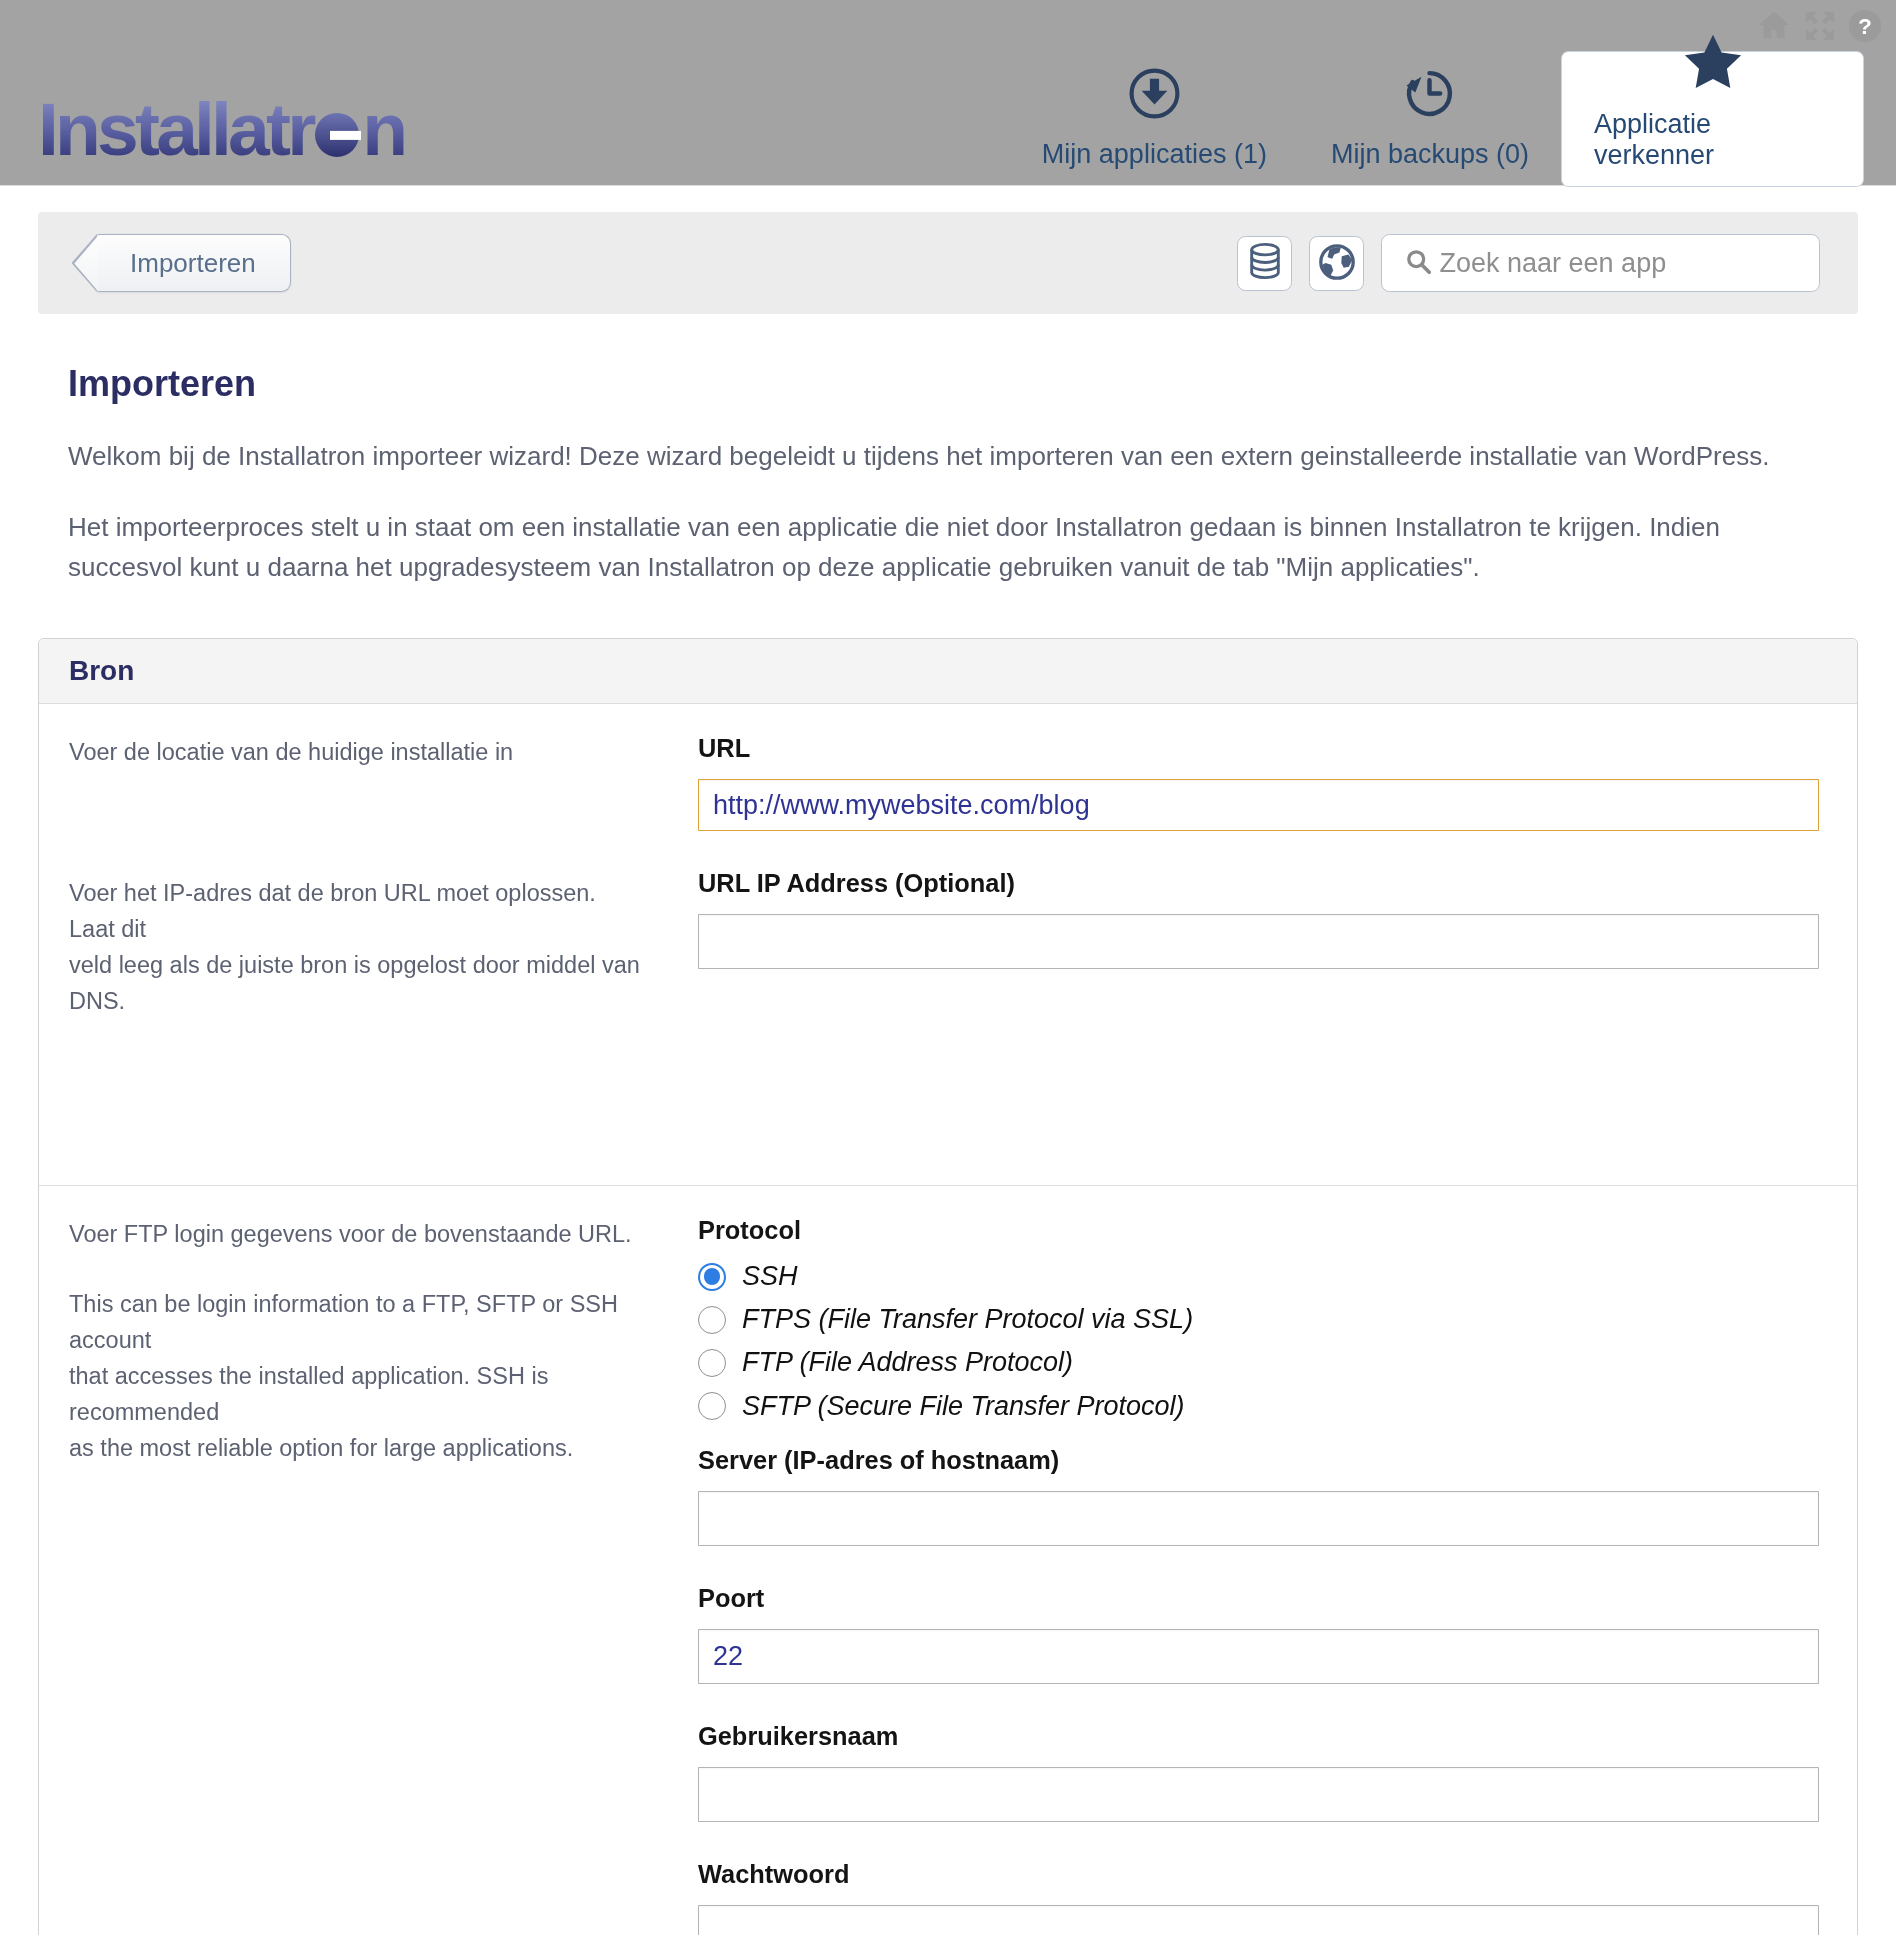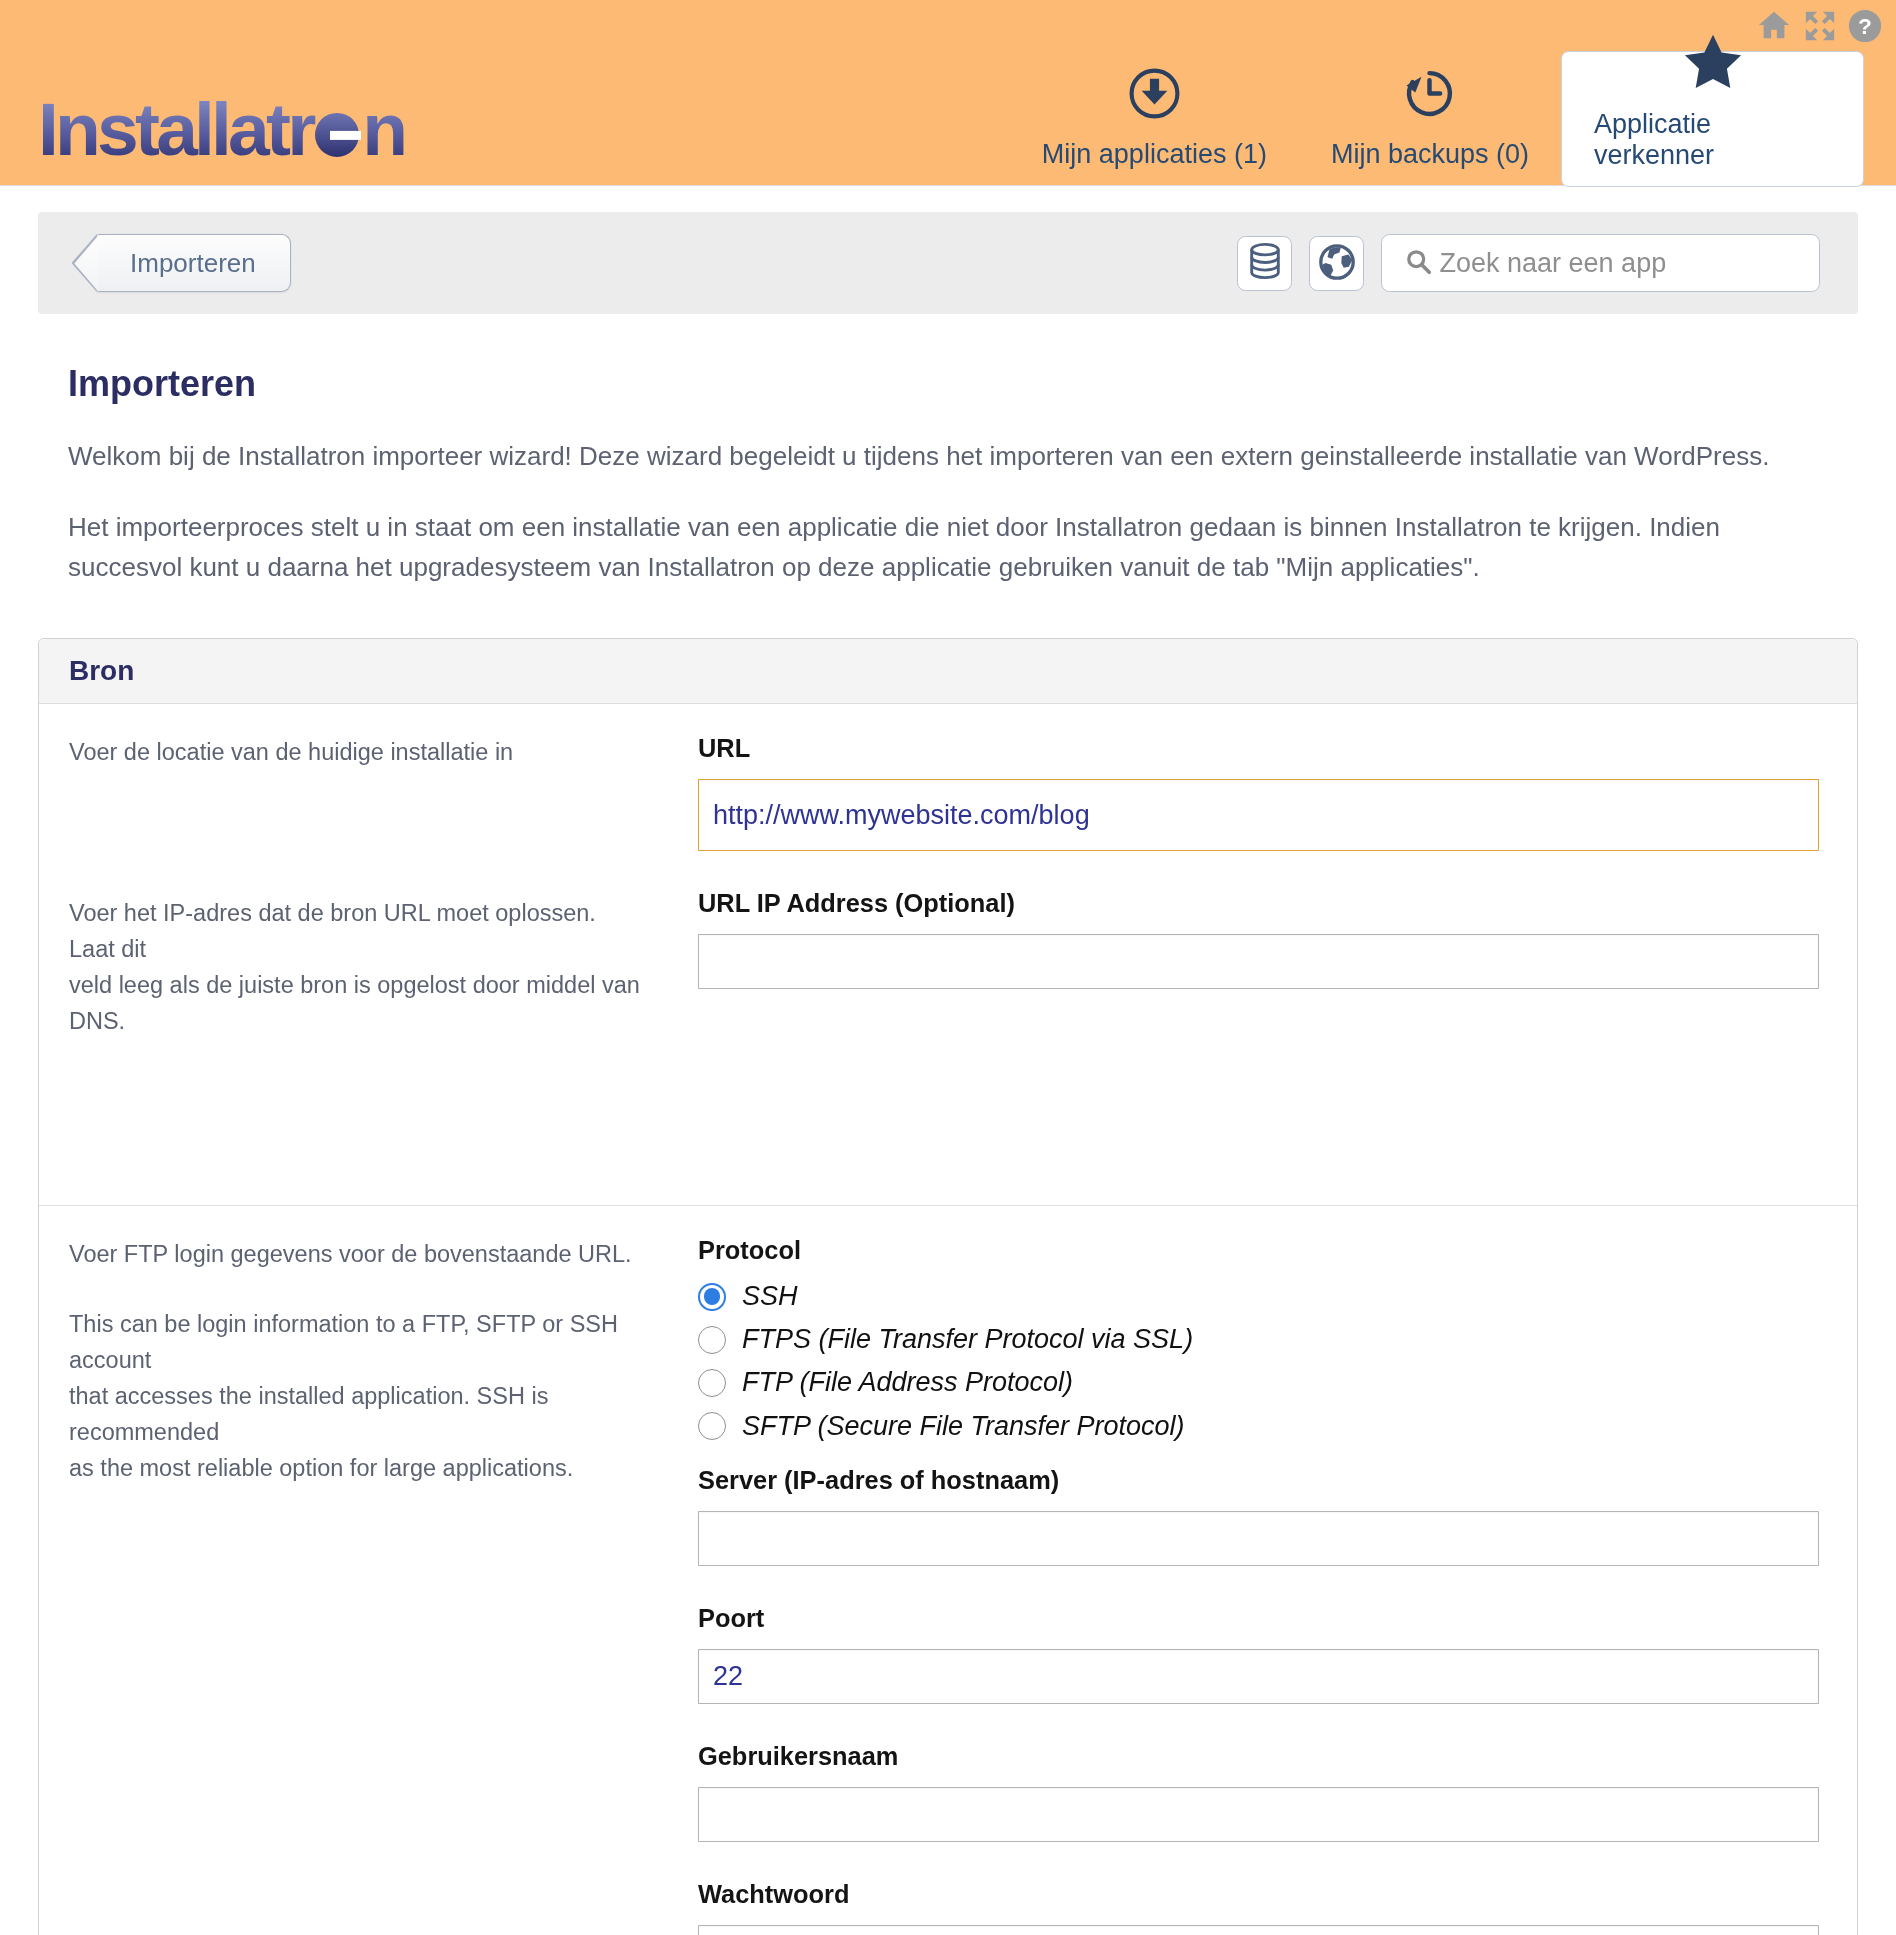--- a/index.html
+++ b/index.html
@@ -5,21 +5,21 @@
   * { margin:0; padding:0; box-sizing:border-box; }
   html,body { background:#ffffff; }
   body { font-family:"Liberation Sans", sans-serif; color:#1a1a1a; }
   .viewport { position:relative; width:1896px; height:1936px; overflow:hidden; background:#fff; }
 
   
   .win-icons { position:absolute; top:7.5px; right:13px; display:flex; gap:9.4px; color:#9b9b9b; z-index:5; }
   .win-icons .wicon { width:36px; height:36px; display:flex; align-items:center; justify-content:center; cursor:pointer; }
 
   
-  .header { position:relative; height:186px; background:#fdba74; border-bottom:0.9px solid #dcdcdc; display:flex; align-items:flex-end; }
+  .header { position:relative; height:186px; background:#a3a3a3; border-bottom:0.9px solid #dcdcdc; display:flex; align-items:flex-end; }
   .logo { position:absolute; left:38px; top:92px; font-size:75px; font-weight:bold; letter-spacing:-3.8px; line-height:1;
           background:linear-gradient(180deg,#8a90c8 0%,#565c9e 55%,#2e3170 100%);
           -webkit-background-clip:text; background-clip:text; color:transparent; white-space:nowrap; }
   .logo .logo-o { display:inline-block; width:44px; height:44px; border-radius:50%;
           background:linear-gradient(180deg,#6d74b2 0%,#2e3170 100%); position:relative; transform:translateY(1.9px); margin:0 2.8px; }
   .logo .logo-o::after { content:''; position:absolute; top:18px; left:15px; right:-1.9px; height:8.5px; background:#fff; }
 
   .nav-tabs { margin-left:auto; display:flex; align-items:flex-end; height:100%; }
   .tab { display:flex; flex-direction:column; align-items:center; justify-content:flex-end; gap:11.3px;
          padding:0 32px 15px; color:#264a73; font-size:27px; cursor:pointer; }
@@ -56,21 +56,21 @@
   .row { display:grid; grid-template-columns:629px 1fr; padding:30px 38px 36px 30px; background:#fff; }
   .row.bordered { border-top:0.9px solid #e0e0e0; }
   .desc { font-size:23.5px; color:#5d6272; line-height:36px; white-space:pre-line; padding-right:56px; }
   .desc + .desc { margin-top:34px; }
   .flabel { font-size:25.4px; font-weight:bold; color:#141414; margin-bottom:16px; }
   .fgroup { margin-bottom:38px; }
   .fgroup:last-child { margin-bottom:0; }
   .tinput { width:100%; height:55px; border:0.9px solid #b4b4b4; background:#fff; border-radius:0.9px;
             font-size:27px; color:#2f3393; padding:0 14px; font-family:"Liberation Sans",sans-serif; outline:none;
             box-shadow:inset 0 0.9px 1.9px rgba(0,0,0,0.04); }
-  .tinput.hl { border:1.9px solid #dda337; height:72px; }
+  .tinput.hl { border:1.9px solid #dda337; height:52px; }
 
   .radio-row { display:flex; align-items:center; gap:16px; margin-bottom:12.2px; cursor:pointer; }
   .radio { width:28px; height:28px; border-radius:50%; background:#fff; border:1.9px solid #8f8f8f; flex:0 0 auto; position:relative; }
   .radio.checked { border:2.8px solid #2d7de2; }
   .radio.checked::after { content:''; position:absolute; inset:3.8px; border-radius:50%; background:#2d7de2; }
   .radio-label { font-size:27px; color:#111; }
   .radios { margin-bottom:24.5px;font-style:italic; }
 </style>
 </head>
 <body>

